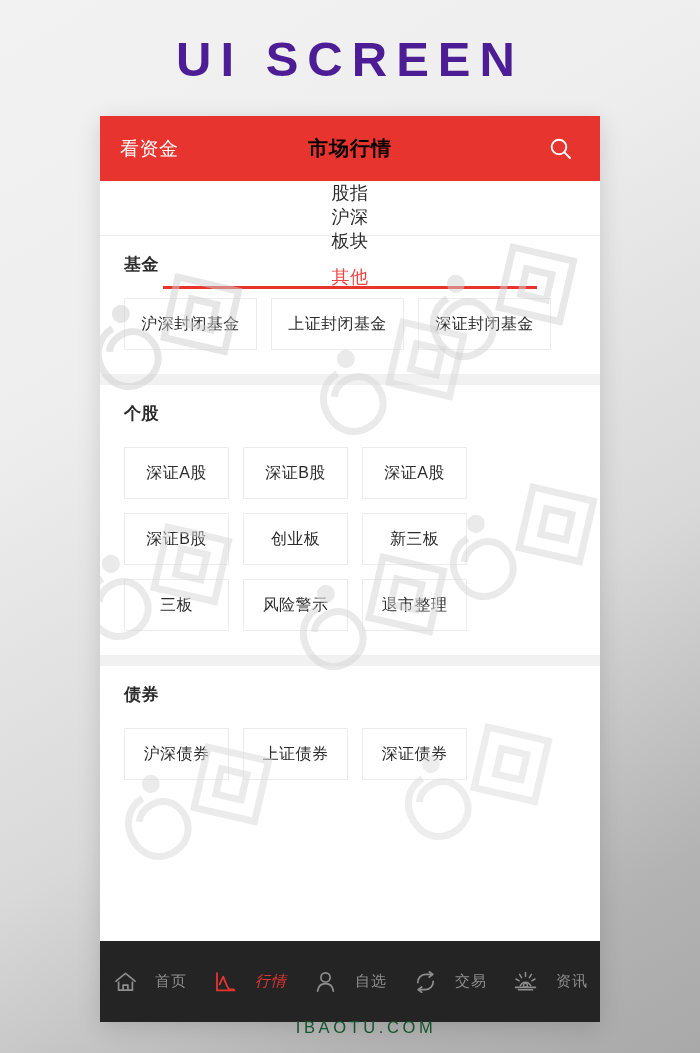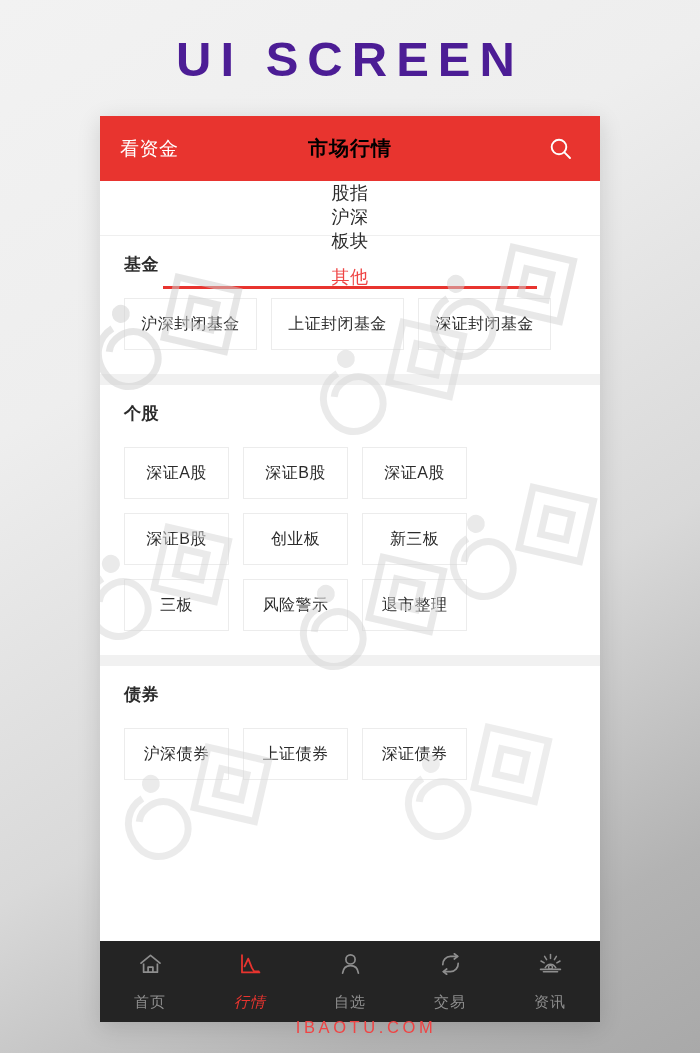--- a/index.html
+++ b/index.html
@@ -14,21 +14,21 @@
   .poster-title{
     position:absolute; top:27px; left:0; width:700px;
     text-align:center; font-size:49px; font-weight:bold;
     letter-spacing:9px; color:#4c1d95; line-height:64px;
   }
 
   
   .poster-footer{
     position:absolute; bottom:16px; left:0; width:700px;
     text-align:center; font-size:16.5px; letter-spacing:3.6px;
-    color:#ef4444; font-weight:normal;padding-left:32px;
+    color:#14532d; font-weight:normal;padding-left:32px;
   }
 
   
   .phone{
     position:absolute; left:100px; top:116px;
     width:500px; height:906px;
     background:#ffffff; overflow:hidden;
     box-shadow:0 5px 22px rgba(0,0,0,.14);
   }
 
@@ -86,21 +86,21 @@
   }
   .chip.wide{ width:133px; }
   .divider{ height:11px; background:#f1f1f1; }
 
   
   .tabbar{
     position:absolute; left:0; bottom:0; width:500px; height:81px;
     background:#242424; display:flex; align-items:center;
   }
   .navitem{
-    flex:1; display:flex; flex-direction:column;
+    flex:1; display:flex; flex-direction:row;
     align-items:center; justify-content:center; gap:17px;
   }
   .navicon{ height:25px; display:flex; align-items:flex-end; }
   .navlabel{ font-size:15px; color:#8e8e8e; letter-spacing:1px; }
   .navitem.active .navlabel{ color:#e8342f;font-style:italic; }
 
   
   .wm-layer{
     position:absolute; inset:0; pointer-events:none; overflow:hidden;
   }

